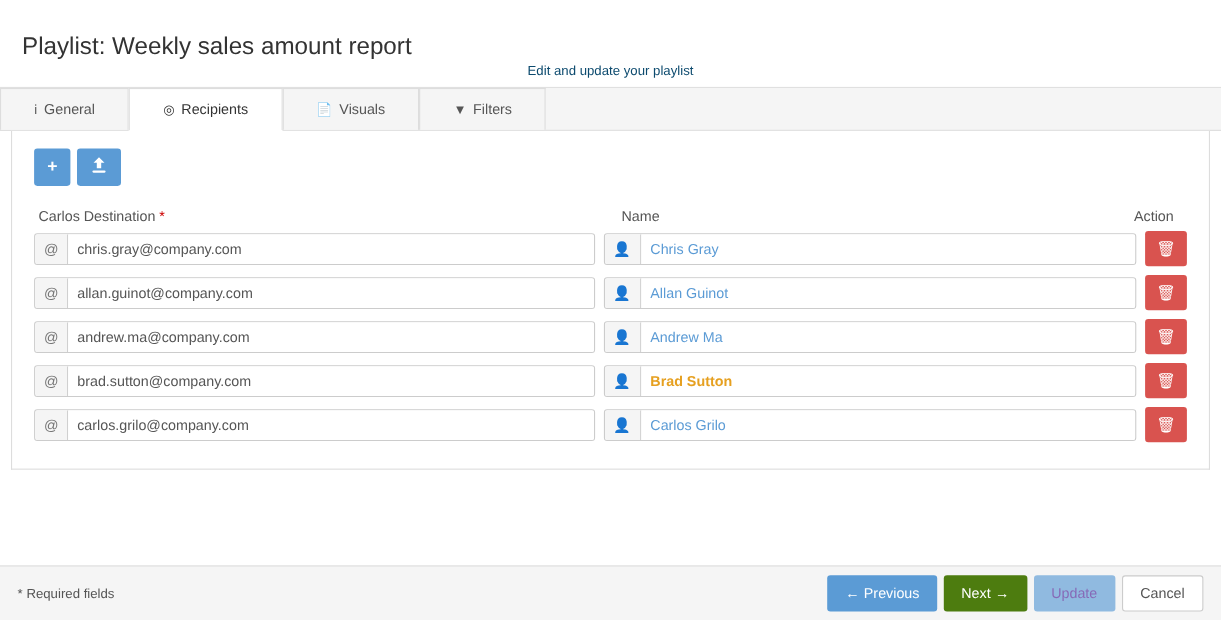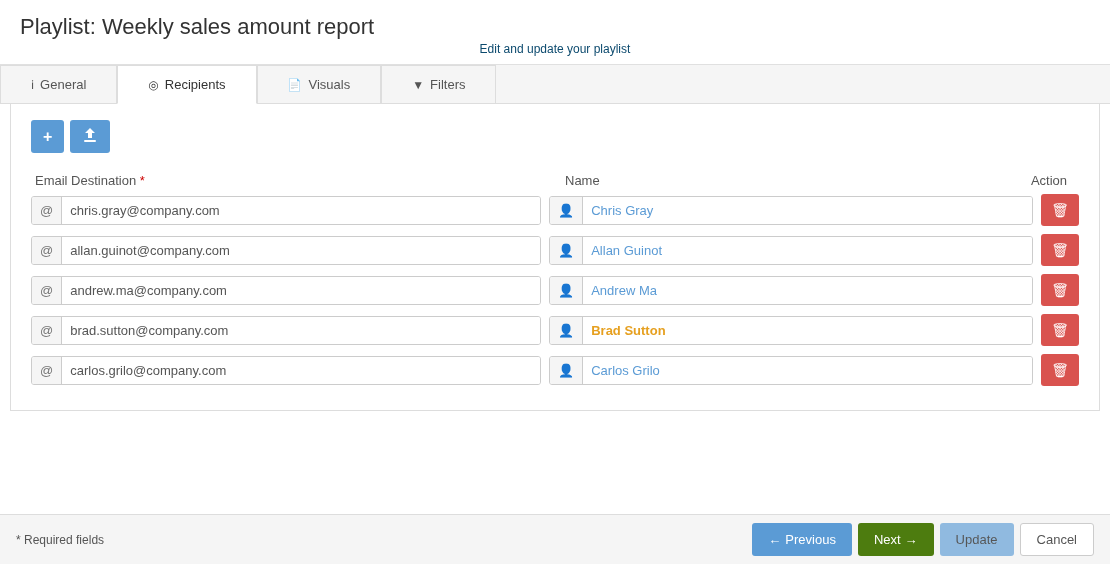--- a/index.html
+++ b/index.html
@@ -1,19 +1,19 @@
 <!DOCTYPE html>
 <html><head>
   <meta charset="utf-8">
   <style>
     * { box-sizing: border-box; margin: 0; padding: 0; }
     body { font-family: Arial, sans-serif; font-size: 13px; background: #fff; color: #333; width: 1110px; height: 564px; overflow: hidden; }
 
     .page-header { padding: 14px 20px 8px; border-bottom: 1px solid #e0e0e0; }
-    .page-title { font-size: 22px; font-weight: normal; color: #333; }
+    .page-title { font-size: 22px; font-weight: normal; color: #333; margin-top: 15px; }
     .page-subtitle { font-size: 12px; color: #0c4a6e; margin-top: 2px; text-align: center; }
 
     .tabs { display: flex; border-bottom: 1px solid #ddd; background: #f5f5f5; }
     .tab { padding: 10px 30px; cursor: pointer; border: 1px solid #ddd; border-bottom: none; background: #f5f5f5; color: #555; font-size: 13px; display: flex; align-items: center; gap: 6px; }
     .tab.active { background: #fff; color: #333; border-top: 1px solid #ddd; border-left: 1px solid #ddd; border-right: 1px solid #ddd; border-bottom: 1px solid #fff; margin-bottom: -1px; z-index: 1; }
     .tab-icon { font-size: 12px; }
 
     .main-content { padding: 16px 20px; background: #fff; border: 1px solid #ddd; margin: 0 10px; border-top: none; }
 
     .toolbar { display: flex; gap: 6px; margin-bottom: 16px; }
@@ -34,21 +34,21 @@
     .name-input { border: none; outline: none; padding: 6px 8px; font-size: 13px; flex: 1; }
     .name-input.blue { color: #5b9bd5; }
     .name-input.orange { color: #e6a020; font-weight: bold; }
     .btn-delete { background: #d9534f; color: #fff; border: none; border-radius: 3px; padding: 6px 10px; cursor: pointer; font-size: 14px; flex: 0 0 36px; height: 32px; }
 
     .footer { position: absolute; bottom: 0; left: 0; right: 0; height: 50px; background: #f5f5f5; border-top: 1px solid #ddd; display: flex; align-items: center; padding: 0 16px; }
     .required-note { flex: 1; font-size: 12px; color: #555; }
     .footer-buttons { display: flex; gap: 6px; }
     .btn-prev { background: #5b9bd5; color: #fff; border: none; border-radius: 3px; padding: 8px 16px; cursor: pointer; font-size: 13px; display: flex; align-items: center; gap: 4px; }
     .btn-next { background: #4d7c0f; color: #fff; border: none; border-radius: 3px; padding: 8px 16px; cursor: pointer; font-size: 13px; display: flex; align-items: center; gap: 4px; }
-    .btn-update { background: #5b9bd5; color: #000000; border: none; border-radius: 3px; padding: 8px 16px; cursor: pointer; font-size: 13px; opacity: 0.65; }
+    .btn-update { background: #5b9bd5; color: #4c1d95; border: none; border-radius: 3px; padding: 8px 16px; cursor: pointer; font-size: 13px; opacity: 0.65; }
     .btn-cancel { background: #fff; color: #555; border: 1px solid #ccc; border-radius: 3px; padding: 8px 16px; cursor: pointer; font-size: 13px; }
   </style>
 </head>
 <body>
 
 <div class="page-header">
   <h1 class="page-title">Playlist: Weekly sales amount report</h1>
   <div class="page-subtitle">Edit and update your playlist</div>
 </div>
 
@@ -77,21 +77,21 @@
     <button class="btn-blue">
       <svg width="16" height="16" viewBox="0 0 16 16" fill="white">
         <path d="M8 1L13 6H10V11H6V6H3L8 1Z"></path>
         <rect x="2" y="13" width="12" height="2" rx="1"></rect>
       </svg>
     </button>
   </div>
 
   <div class="table-header">
     <div class="col-email">
-      <span>Email Destination</span>
+      <span>Carlos Destination</span>
       <span class="required-star"> *</span>
     </div>
     <div class="col-name">Name</div>
     <div class="col-action">Action</div>
   </div>
 
   <div id="recipients-list">
       <div class="recipient-row">
       <div class="email-field">
         <span class="field-prefix">@</span>

